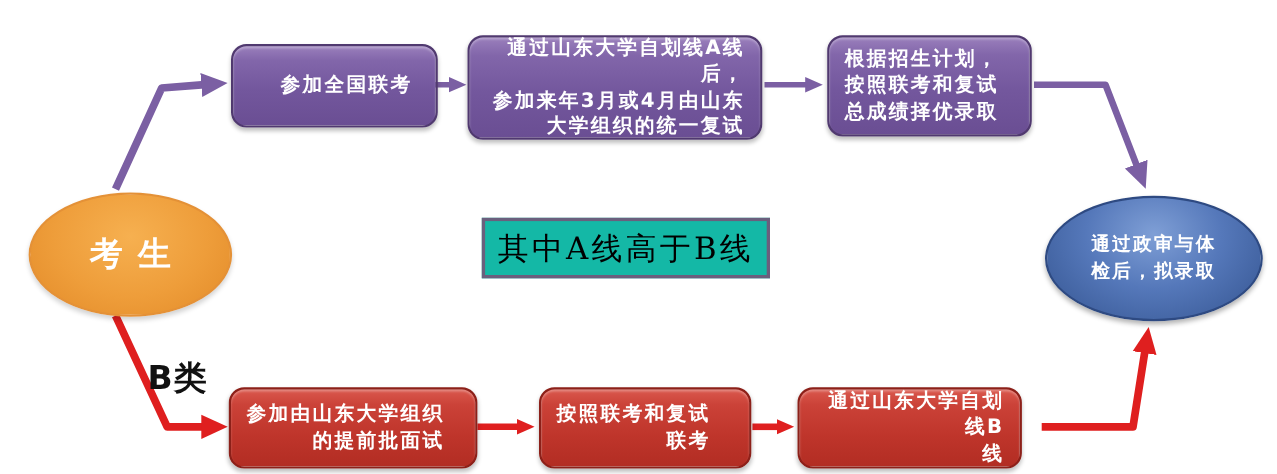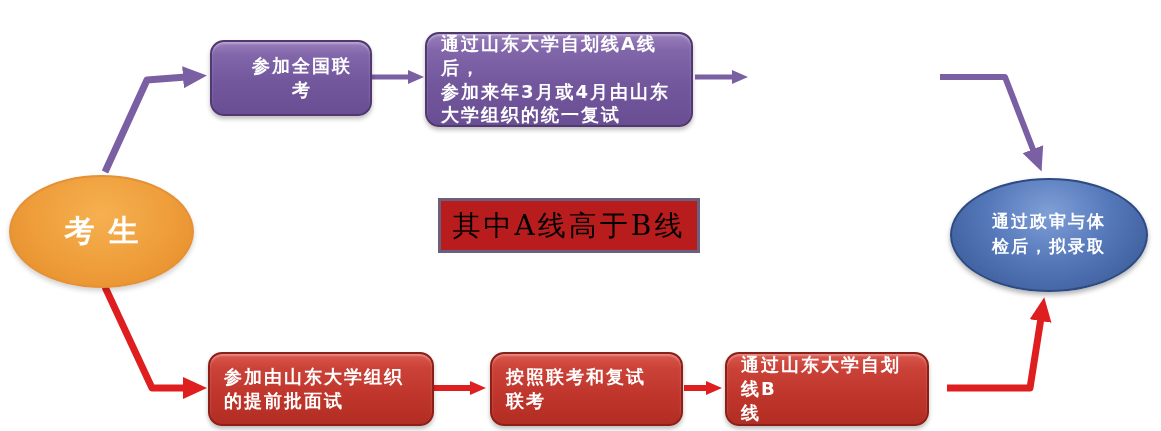--- a/index.html
+++ b/index.html
@@ -16,20 +16,21 @@
     left: 0; top: 0;
     width: 1161px; height: 431px;
   }
   .node {
     position: absolute;
     box-sizing: border-box;
     display: flex;
     align-items: center;
     color: #ffffff;
     font-weight: bold;
+    text-align: right;
   }
   .step {
     border-radius: 14px;
     font-size: 18px;
     line-height: 1.32;
     letter-spacing: 2px;
     padding: 8px 14px;
     white-space: pre-line;
     box-shadow: 0 3px 4px rgba(0,0,0,0.25), inset 0 2px 2px rgba(255,255,255,0.30);
   }
@@ -42,61 +43,61 @@
     border: 2px solid #8c2019;
   }
   .center-text { justify-content: center; text-align: center; }
   .ellipse {
     border-radius: 50%;
     justify-content: center;
     text-align: center;
     font-family: Liberation Serif, serif;
   }
   #start-node {
-    left: 9px; top: 175px; width: 185px; height: 113px;
+    left: 26px; top: 175px; width: 185px; height: 113px;
     background: radial-gradient(ellipse at 50% 35%, #f6b050 0%, #ee9d3a 55%, #e28a28 100%);
     border: 2px solid #e49137;
     font-family: "DejaVu Serif", serif;
     font-size: 30px;
     letter-spacing: 14px;
     padding-left: 14px;
     box-shadow: 0 3px 5px rgba(0,0,0,0.18);
   }
   #end-node {
     left: 950px; top: 178px; width: 198px; height: 114px;
     background: radial-gradient(ellipse at 50% 30%, #7f9fd6 0%, #5578ba 45%, #40619f 80%, #35538f 100%);
     border: 2px solid #2e4a82;
     font-size: 17px;
     line-height: 1.45;
     letter-spacing: 2px;
     white-space: pre-line;
     box-shadow: 0 3px 5px rgba(0,0,0,0.30);
   }
   #note-box {
     left: 438px; top: 198px; width: 262px; height: 55px;
-    background: #b91c1c;
+    background: #14b8a6;
     border: 3px solid #6a5f7d;
     color: #000000;
     font-family: "DejaVu Serif", serif;
     font-weight: normal;
     font-size: 28px;
     letter-spacing: 3px;
     justify-content: center;
     text-align: center;
   }
   .branch-label {
     position: absolute;
     color: #111111;
     font-weight: bold;
     font-size: 30px;
     letter-spacing: 1px;
   }
   #label-a { left: 134px; top: 100px; }
   #label-b { left: 134px; top: 324px; }
-  #step-a1 { left: 210px; top: 40px;  width: 162px; height: 76px; padding-left: 36px; }
+  #step-a1 { left: 210px; top: 40px;  width: 188px; height: 76px; padding-left: 36px; }
   #step-a2 { left: 425px; top: 32px;  width: 268px; height: 95px; }
   #step-a3 { left: 752px; top: 32px;  width: 186px; height: 92px; }
   #step-b1 { left: 208px; top: 352px; width: 226px; height: 74px; }
   #step-b2 { left: 490px; top: 352px; width: 193px; height: 74px; }
   #step-b3 { left: 725px; top: 352px; width: 204px; height: 74px; }
 </style>
 </head>
 <body>
 
 <div id="canvas">
@@ -125,28 +126,36 @@
     <polyline points="105,287 152,388 186,388" fill="none" stroke-width="7" stroke-linejoin="round" marker-end="url(#ah-b-lg)" stroke="#df1f1f"></polyline>
     <polyline points="434,388 472,388" fill="none" stroke-width="6" marker-end="url(#ah-b-sm)" stroke="#df1f1f"></polyline>
     <polyline points="684,388 708,388" fill="none" stroke-width="6" marker-end="url(#ah-b-sm)" stroke="#df1f1f"></polyline>
     <polyline points="947,388 1030,388 1041,318" fill="none" stroke-width="7" stroke-linejoin="round" marker-end="url(#ah-b-lg)" stroke="#df1f1f"></polyline>
   </svg>
 
   <div id="start-node" class="node ellipse">
     <span>考生</span>
   </div>
 
+  <div id="label-b" class="branch-label">
+    <span>B类</span>
+  </div>
 
   <div id="step-a1" class="node step step-purple center-text">
     <span>参加全国联考</span>
   </div>
   <div id="step-a2" class="node step step-purple">
     <span>通过山东大学自划线A线后，
 参加来年3月或4月由山东
 大学组织的统一复试</span>
+  </div>
+  <div id="step-a3" class="node step step-purple">
+    <span>根据招生计划，
+按照联考和复试
+总成绩择优录取</span>
   </div>
 
   <div id="note-box" class="node">
     <span>其中A线高于B线</span>
   </div>
 
   <div id="step-b1" class="node step step-red">
     <span>参加由山东大学组织
 的提前批面试</span>
   </div>

